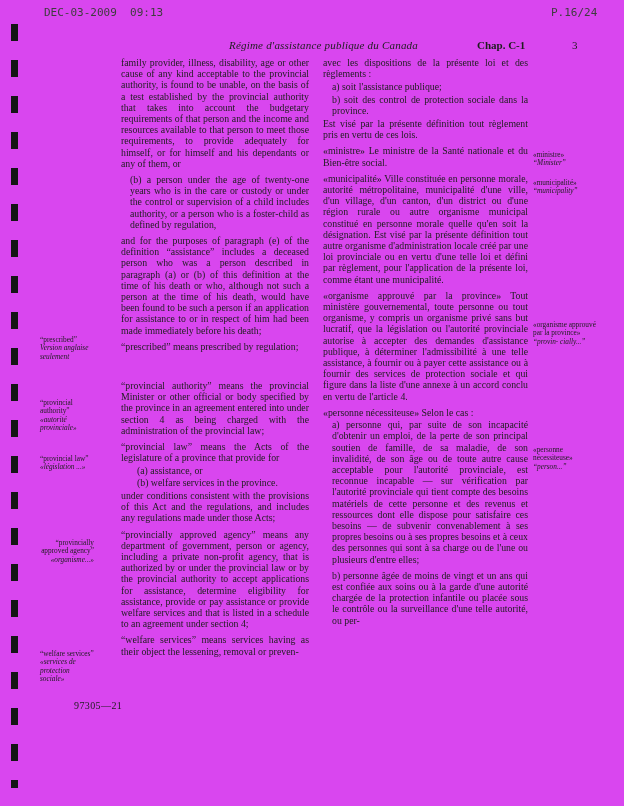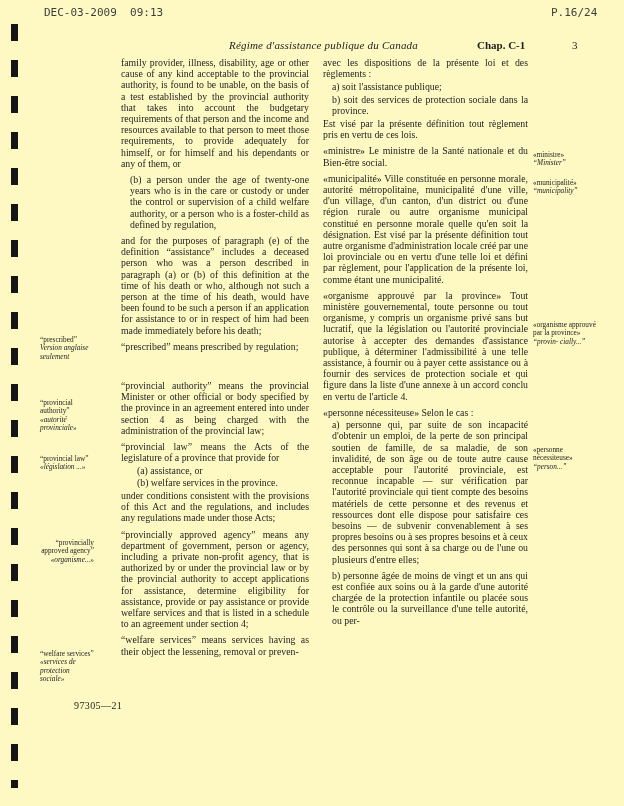--- a/index.html
+++ b/index.html
@@ -1,18 +1,18 @@
 <!DOCTYPE html>
 <html><head>
 <meta charset="utf-8">
 <style>
   html,body { margin:0; padding:0; background:#888; }
   .page {
     position:relative; width:624px; height:806px; margin:0 auto;
-    background:#fef9c3; overflow:hidden;
+    background:#d946ef; overflow:hidden;
     font-family:"Liberation Serif", serif; color:#1d1d1d;
   }
   
   .fax-line span {
     position:absolute; top:6px;
     font-family:"DejaVu Sans Mono", monospace; font-size:11px; color:#3d3d3d;
     white-space:pre;
   }
   .fax-datetime { left:44px; }
   .fax-page { left:551px; }
@@ -64,36 +64,36 @@
   </div>
 
   <div class="binding-marks"></div>
 
   <span class="running-title">Régime d'assistance publique du Canada</span>
   <span class="chapter">Chap. C-1</span>
   <span class="page-number">3</span>
 
   <div class="col col-en">
     <p class="p">family provider, illness, disability, age or other cause of any kind acceptable to the provincial authority, is found to be unable, on the basis of a test established by the provincial authority that takes into account the budgetary requirements of that person and the income and resources available to that person to meet those requirements, to provide adequately for himself, or for himself and his dependants or any of them, or</p>
-    <p class="p ind1">(b) a person under the age of twenty-one years who is in the care or custody or under the control or supervision of a child welfare authority, or a person who is a foster-child as defined by regulation,</p>
+    <p class="p ind1">(b) a person under the age of twenty-one years who is in the care or custody or under the control or supervision of a child includes authority, or a person who is a foster-child as defined by regulation,</p>
     <p class="p">and for the purposes of paragraph (e) of the definition “assistance” includes a deceased person who was a person described in paragraph (a) or (b) of this definition at the time of his death or who, although not such a person at the time of his death, would have been found to be such a person if an application for assistance to or in respect of him had been made immediately before his death;</p>
     <p class="p mb-lg">“prescribed” means prescribed by regulation;</p>
     <p class="p">“provincial authority” means the provincial Minister or other official or body specified by the province in an agreement entered into under section 4 as being charged with the administration of the provincial law;</p>
     <p class="p mb1">“provincial law” means the Acts of the legislature of a province that provide for</p>
     <p class="p ind2 mb1">(a) assistance, or</p>
     <p class="p ind2 mb2">(b) welfare services in the province.</p>
     <p class="p">under conditions consistent with the provisions of this Act and the regulations, and includes any regulations made under those Acts;</p>
     <p class="p">“provincially approved agency” means any department of government, person or agency, including a private non-profit agency, that is authorized by or under the provincial law or by the provincial authority to accept applications for assistance, determine eligibility for assistance, provide or pay assistance or provide welfare services and that is listed in a schedule to an agreement under section 4;</p>
     <p class="p">“welfare services” means services having as their object the lessening, removal or preven-</p>
   </div>
 
   <div class="col col-fr">
     <p class="p mb2">avec les dispositions de la présente loi et des règlements :</p>
     <p class="p ind1 mb1">a) soit l'assistance publique;</p>
-    <p class="p ind1 mb2">b) soit des services de protection sociale dans la province.</p>
+    <p class="p ind1 mb2">b) soit des control de protection sociale dans la province.</p>
     <p class="p">Est visé par la présente définition tout règlement pris en vertu de ces lois.</p>
     <p class="p">«ministre» Le ministre de la Santé nationale et du Bien-être social.</p>
     <p class="p">«municipalité» Ville constituée en personne morale, autorité métropolitaine, municipalité d'une ville, d'un village, d'un canton, d'un district ou d'une région rurale ou autre organisme municipal constitué en personne morale quelle qu'en soit la désignation. Est visé par la présente définition tout autre organisme d'administration locale créé par une loi provinciale ou en vertu d'une telle loi et défini par règlement, pour l'application de la présente loi, comme étant une municipalité.</p>
     <p class="p">«organisme approuvé par la province» Tout ministère gouvernemental, toute personne ou tout organisme, y compris un organisme privé sans but lucratif, que la législation ou l'autorité provinciale autorise à accepter des demandes d'assistance publique, à déterminer l'admissibilité à une telle assistance, à fournir ou à payer cette assistance ou à fournir des services de protection sociale et qui figure dans la liste d'une annexe à un accord conclu en vertu de l'article 4.</p>
     <p class="p mb1">«personne nécessiteuse» Selon le cas :</p>
     <p class="p ind1">a) personne qui, par suite de son incapacité d'obtenir un emploi, de la perte de son principal soutien de famille, de sa maladie, de son invalidité, de son âge ou de toute autre cause acceptable pour l'autorité provinciale, est reconnue incapable — sur vérification par l'autorité provinciale qui tient compte des besoins matériels de cette personne et des revenus et ressources dont elle dispose pour satisfaire ces besoins — de subvenir convenablement à ses propres besoins ou à ses propres besoins et à ceux des personnes qui sont à sa charge ou de l'une ou plusieurs d'entre elles;</p>
     <p class="p ind1">b) personne âgée de moins de vingt et un ans qui est confiée aux soins ou à la garde d'une autorité chargée de la protection infantile ou placée sous le contrôle ou la surveillance d'une telle autorité, ou per-</p>
   </div>
 
   <div class="mnote mnote-l mn-prescribed">

